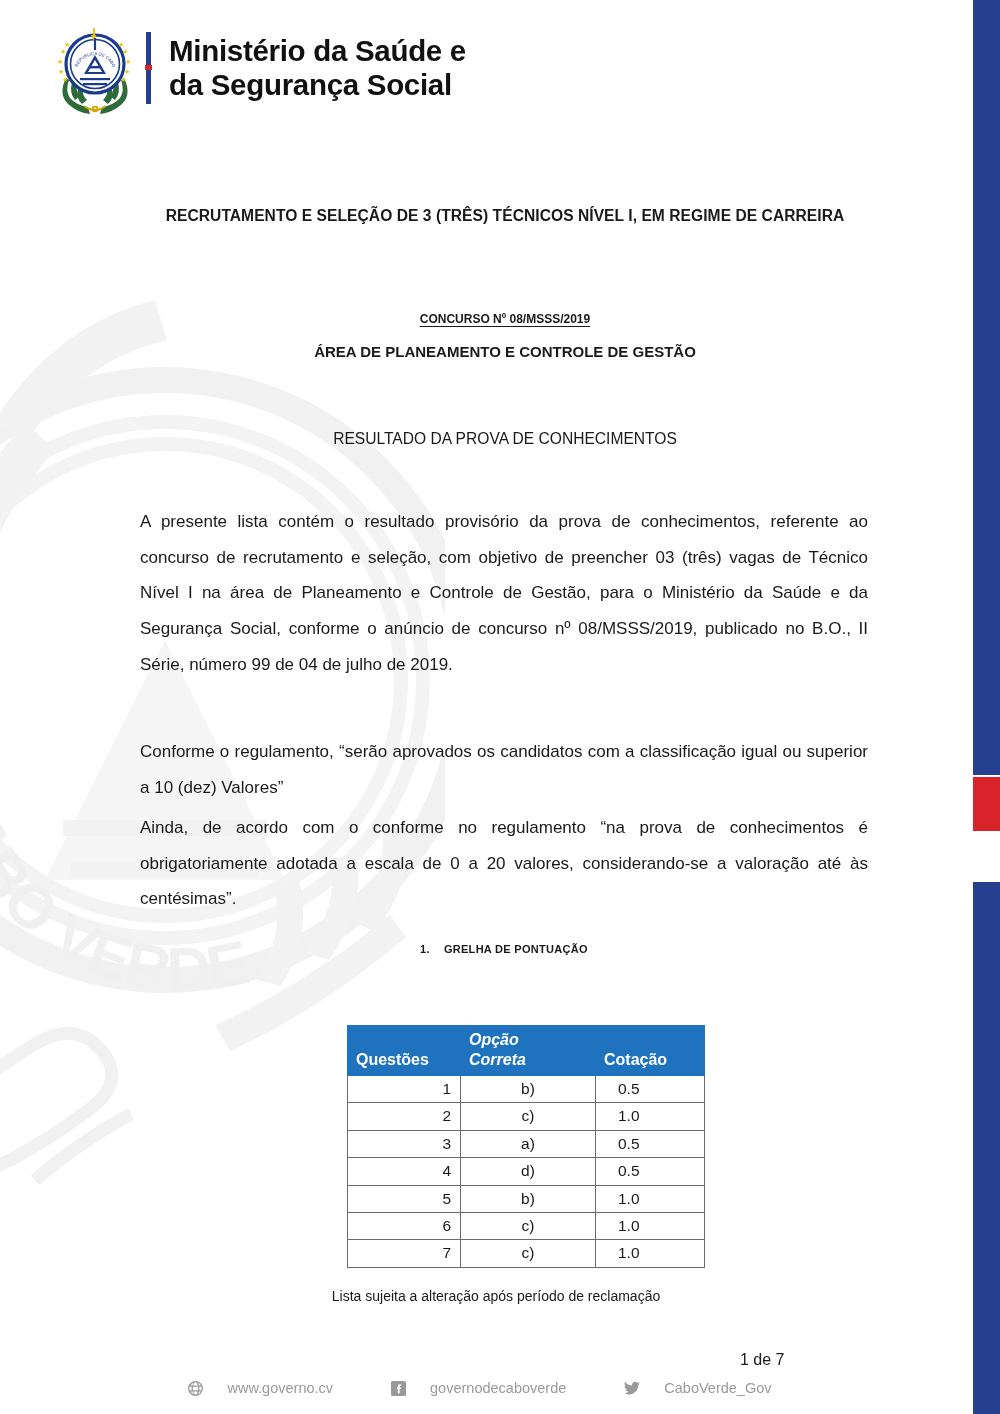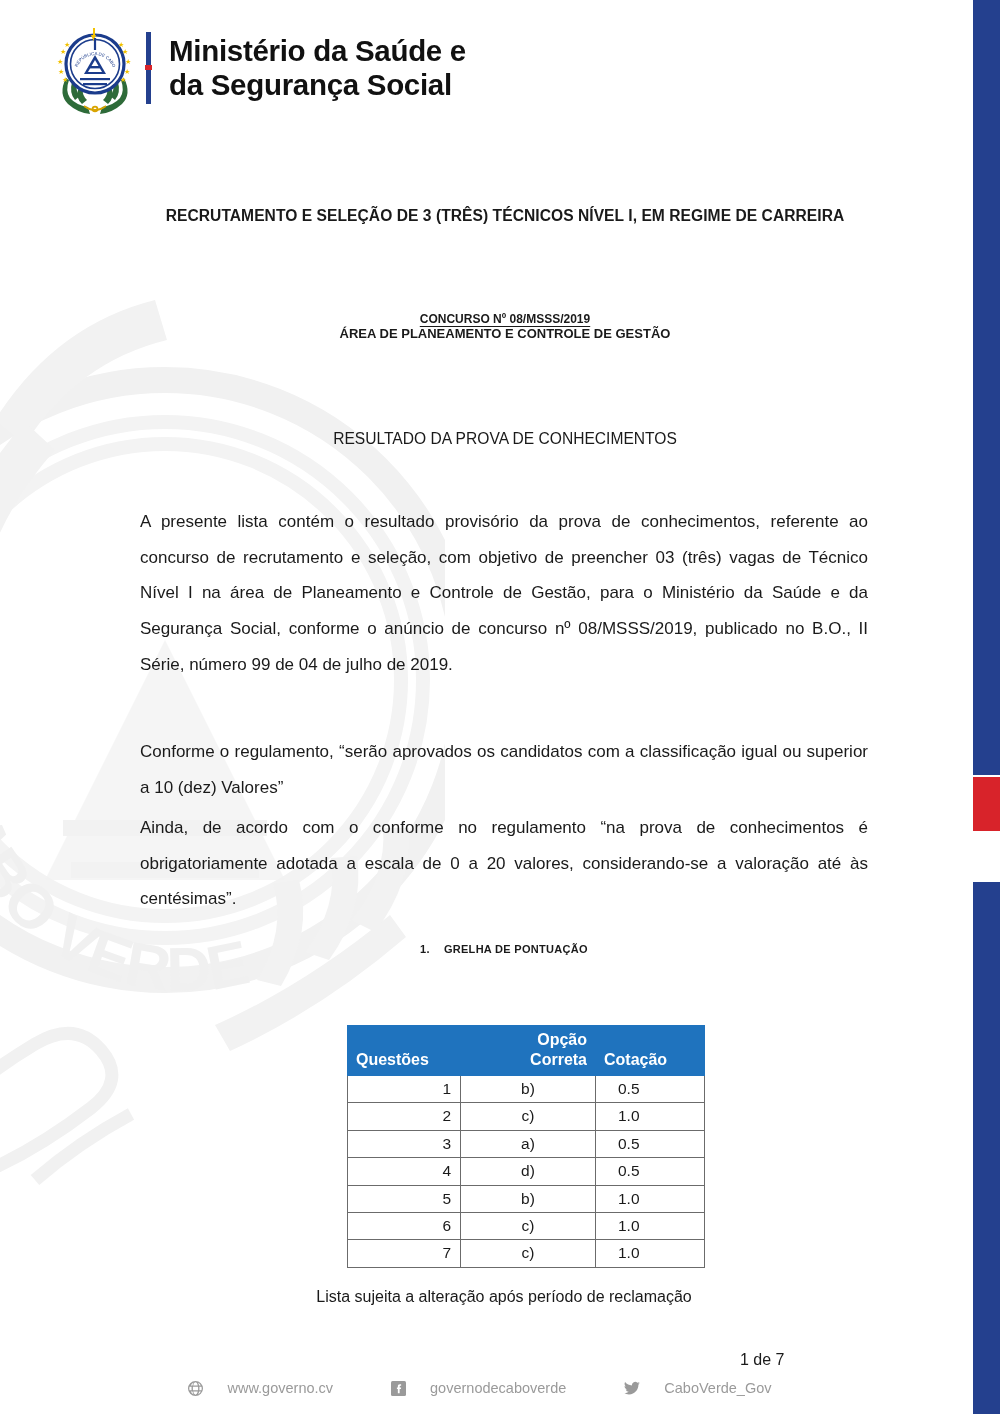--- a/index.html
+++ b/index.html
@@ -112,23 +112,24 @@
     text-align: center;
   }
   .sub-underline {
     font-size: 12px;
     font-weight: bold;
     text-decoration: underline;
     text-underline-offset: 3px;
     display: block;
   }
   .sub-plain {
-    font-size: 13px;
+    font-size: 15px;
     font-weight: bold;
     display: block;
+    margin-top: 17px;
   }
   .result-head {
     position: absolute;
     left: 140px;
     top: 430px;
     width: 730px;
     text-align: center;
     font-size: 15.6px;
     font-weight: normal;
   }
@@ -171,40 +172,40 @@
     background: #1F73BE;
     color: #ffffff;
     font-weight: bold;
     font-size: 16px;
     padding: 4px 8px 6px 8px;
     border: 1px solid #1F73BE;
     vertical-align: bottom;
     line-height: 1.22;
   }
   .grid-table th.th-q  { width: 96px; text-align: left;   }
-  .grid-table th.th-o  { width: 118px; text-align: right; }
+  .grid-table th.th-o  { width: 118px; text-align: left; font-style: italic; }
   .grid-table th.th-c  { width: 92px; text-align: left;   }
   .grid-table td {
     border: 1px solid #6b6b6b;
     padding: 3px 9px 4px 9px;
     height: 18px;
     line-height: 1.25;
     background: #ffffff;
   }
   .grid-table td.c-num { text-align: right; }
   .grid-table td.c-opt { text-align: center; }
   .grid-table td.c-cot { text-align: left; padding-left: 22px; }
 
   .note {
     position: absolute;
-    left: 140px;
+    left: 132px;
     top: 1288px;
     width: 728px;
     text-align: center;
-    font-size: 16px;
+    font-size: 14px;
   }
   .page-num {
     position: absolute;
     left: 740px;
     top: 1312px;
     width: 130px;
     font-size: 16px;
     margin-top: 39px;
   }
 

